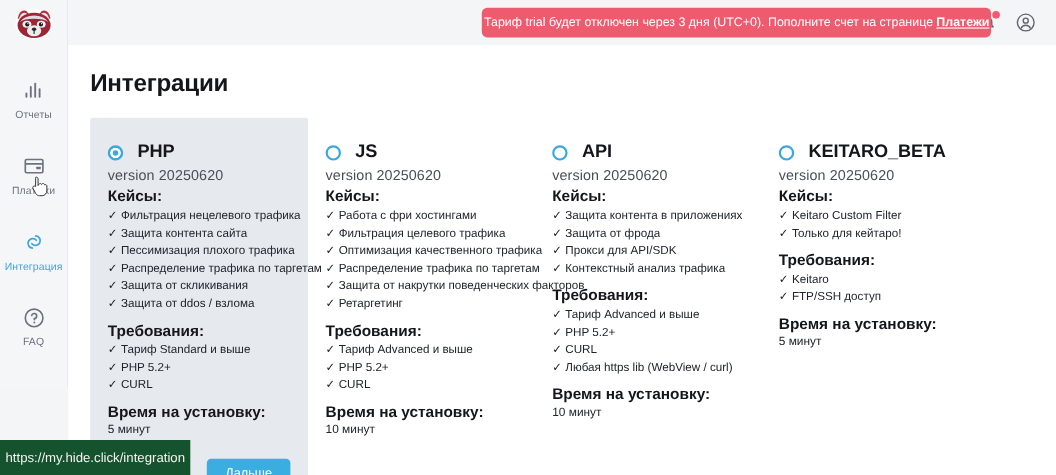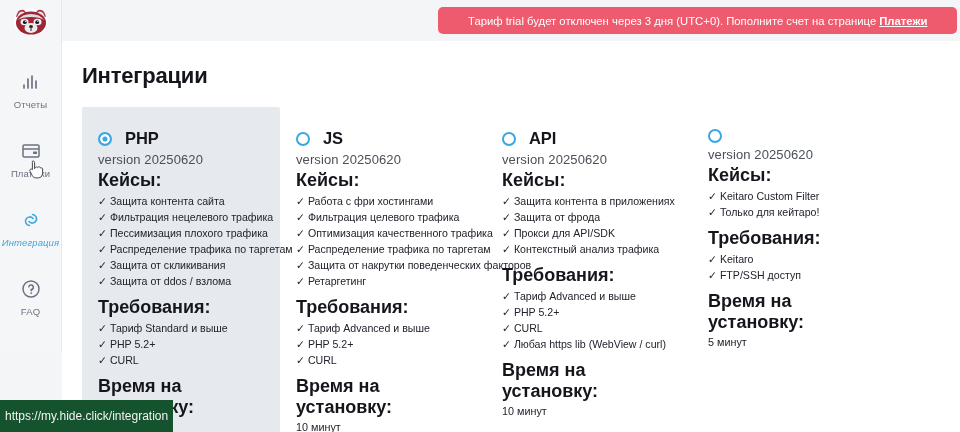--- a/index.html
+++ b/index.html
@@ -32,36 +32,36 @@
     width: 100%; padding: 9px 0 9px;
     display: flex; flex-direction: column; align-items: center; gap: 5px;
     cursor: pointer;
     margin-bottom: 11px;
     position: relative;
   }
   .nav-icon { width: 26px; height: 24px; display: flex; align-items: center; justify-content: center; }
   .nav-label {
     font-size: 9.5px; color: #6b7280; letter-spacing: .1px; white-space: nowrap;
   }
-  .nav-item.active .nav-label { color: #3aa7e0; font-style: italic; }
+  .nav-item.active .nav-label { color: #3aa7e0; }
   .nav-item.active .nav-icon svg { stroke: #3aa7e0; }
 
   
   .topbar {
     position: absolute; left: 62px; top: 0; right: 0; height: 41px;
     background: #f4f5f7;
     display: flex; align-items: center; justify-content: flex-end;
   }
   .alert-banner {
     position: absolute; left: 376px; top: 7px;
     height: 27px;
     background: #ef5b6e;
     border-radius: 5px;
     display: flex; align-items: center;
-    padding: 0 30px;
+    padding: 0 2px;
     color: #ffffff;
     font-size: 11.3px;
     white-space: nowrap;
   }
   .alert-link {
     color: #ffffff; text-decoration: underline; font-weight: bold;
     margin-left: 3px; cursor: pointer;
   }
   .top-actions {
     display: flex; align-items: center; gap: 14px;
@@ -119,21 +119,21 @@
     background: #3aa7e0;
     box-shadow: inset 0 0 0 2.5px #ffffff;
   }
   .card-title {
     font-size: 16.5px; font-weight: bold; color: #14161c; letter-spacing: -.1px;
   }
   .version {
     font-size: 13px; color: #4a4f58; margin-bottom: 3px; letter-spacing: .1px;
   }
   .sect-title {
-    font-size: 18px; font-weight: bold; color: #14161c;
+    font-size: 14px; font-weight: bold; color: #14161c;
     margin-top: 8px; margin-bottom: 2px;
   }
   .sect-title.first { margin-top: 0; }
   .feat {
     font-size: 10.6px; color: #20242c; line-height: 16px;
     white-space: nowrap;
   }
   .feat .chk { color: #20242c; margin-right: 3px; }
   .plain {
     font-size: 10.8px; color: #20242c; line-height: 15px; margin-top: 1px;
@@ -296,22 +296,22 @@
     <div class="page-title">Интеграции</div>
 
     <div class="cards" id="cards-root">
         <div class="card selected">
           <div class="card-head">
             <span class="radio checked"></span>
             <span class="card-title">PHP</span>
           </div>
           <div class="version">version 20250620</div>
           <div class="sect-title first">Кейсы:</div>
+          <div class="feat"><span class="chk">✓</span><span>Фильтрация нецелевого трафика</span></div>
           <div class="feat"><span class="chk">✓</span><span>Защита контента сайта</span></div>
-          <div class="feat"><span class="chk">✓</span><span>Фильтрация нецелевого трафика</span></div>
           <div class="feat"><span class="chk">✓</span><span>Пессимизация плохого трафика</span></div>
           <div class="feat"><span class="chk">✓</span><span>Распределение трафика по таргетам</span></div>
           <div class="feat"><span class="chk">✓</span><span>Защита от скликивания</span></div>
           <div class="feat"><span class="chk">✓</span><span>Защита от ddos / взлома</span></div>
           <div class="sect-title">Требования:</div>
           <div class="feat"><span class="chk">✓</span><span>Тариф Standard и выше</span></div>
           <div class="feat"><span class="chk">✓</span><span>PHP 5.2+</span></div>
           <div class="feat"><span class="chk">✓</span><span>CURL</span></div>
           <div class="sect-title">Время на установку:</div>
           <div class="plain">5 минут</div>
@@ -354,20 +354,21 @@
           <div class="feat"><span class="chk">✓</span><span>Тариф Advanced и выше</span></div>
           <div class="feat"><span class="chk">✓</span><span>PHP 5.2+</span></div>
           <div class="feat"><span class="chk">✓</span><span>CURL</span></div>
           <div class="feat"><span class="chk">✓</span><span>Любая https lib (WebView / curl)</span></div>
           <div class="sect-title">Время на установку:</div>
           <div class="plain">10 минут</div>
         </div>
         <div class="card">
           <div class="card-head">
             <span class="radio"></span>
+            <span class="card-title">KEITARO_BETA</span>
           </div>
           <div class="version">version 20250620</div>
           <div class="sect-title first">Кейсы:</div>
           <div class="feat"><span class="chk">✓</span><span>Keitaro Custom Filter</span></div>
           <div class="feat"><span class="chk">✓</span><span>Только для кейтаро!</span></div>
           <div class="sect-title">Требования:</div>
           <div class="feat"><span class="chk">✓</span><span>Keitaro</span></div>
           <div class="feat"><span class="chk">✓</span><span>FTP/SSH доступ</span></div>
           <div class="sect-title">Время на установку:</div>
           <div class="plain">5 минут</div>

